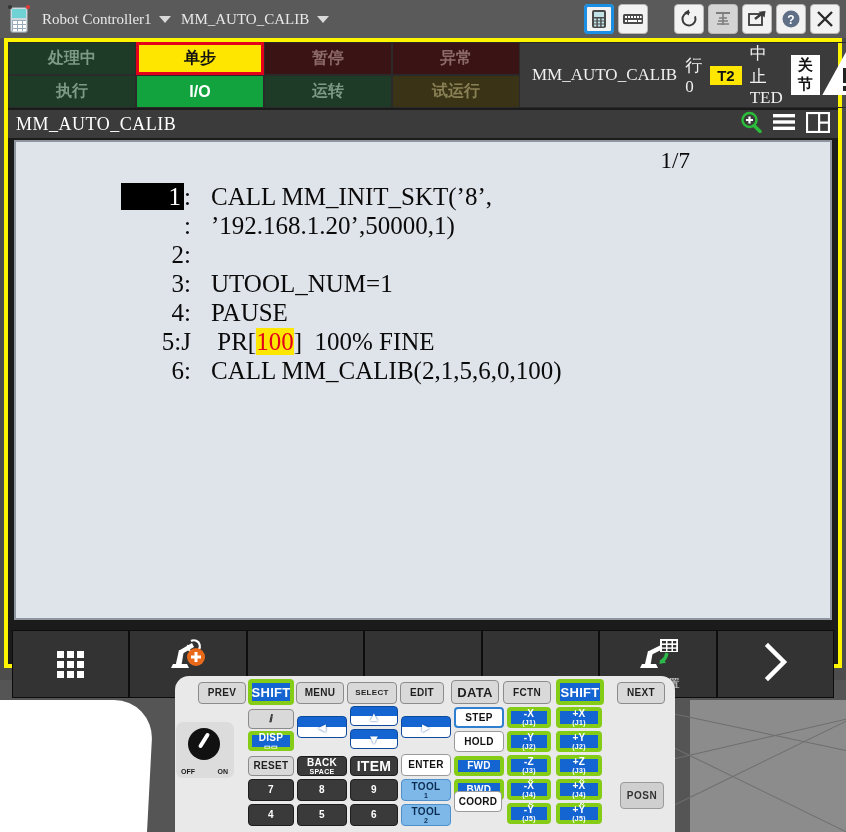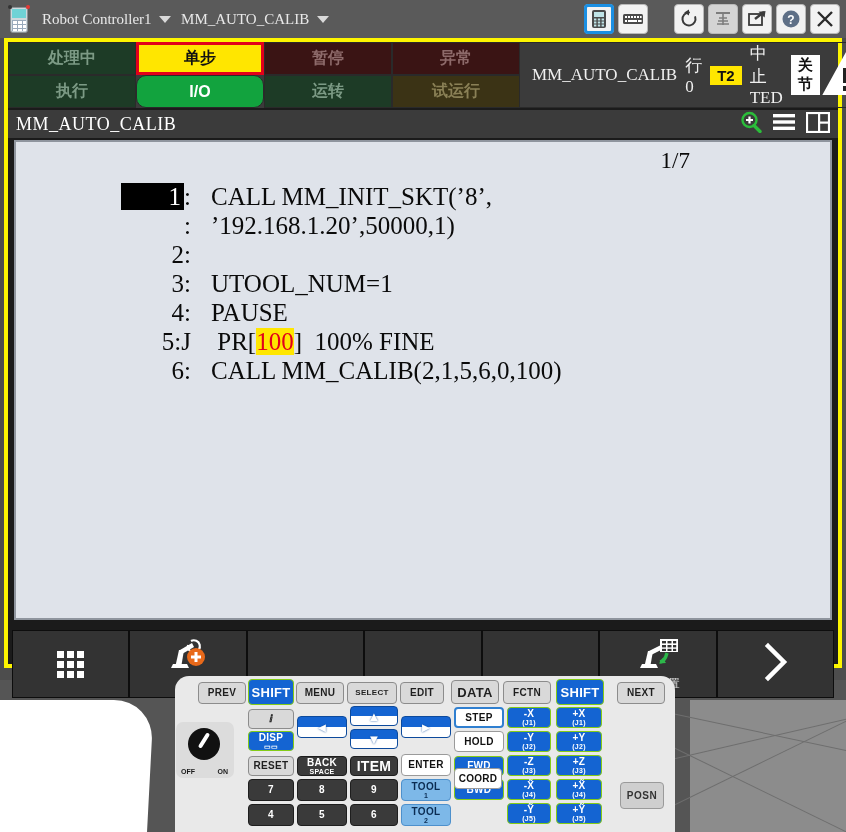--- a/index.html
+++ b/index.html
@@ -97,21 +97,21 @@
 
   
   .status-wrap { position:absolute; left:0; top:0; width:830px; height:66px; background:#3b3b3b; display:flex; }
   .status-grid { width:512px; height:66px; display:grid; grid-template-columns:repeat(4,128px); grid-template-rows:33px 33px; }
   .st {
     display:flex; align-items:center; justify-content:center;
     font-family:"Liberation Sans", sans-serif; font-size:16px; font-weight:bold;
     border:1px solid #2a2a2a;
   }
   .st-green-dark { background:#1d3b26; color:#7c9a85; }
-  .st-green-on { background:#12a33e; color:#ffffff;border-radius:10px; }
+  .st-green-on { background:#12a33e; color:#ffffff; }
   .st-yellow-on { background:#ffe600; color:#111; border:3px solid #e2001a; }
   .st-red-dark { background:#3a1414; color:#8d6a6a; }
   .st-olive-dark { background:#3b3315; color:#8a8056; }
 
   .status-msg {
     flex:1; display:flex; align-items:center; gap:8px; padding-left:12px;
     color:#f0f0f0; font-family:"Liberation Serif", serif; font-size:17px;
     border-top:1px solid #2a2a2a; border-bottom:1px solid #2a2a2a;
   }
   .chip-yellow { background:#ffe600; color:#111; font-weight:bold; font-size:15px;
@@ -161,21 +161,21 @@
 
   
   .key {
     position:absolute; display:flex; flex-direction:column;
     align-items:center; justify-content:center;
     border-radius:4px; font-weight:bold; text-align:center;
     line-height:1.0; letter-spacing:.3px;
   }
   .k-gray { background:#d9d9d9; border:1px solid #8c8c8c; color:#1f1f1f; }
   .k-dark { background:#3a3a3a; border:1px solid #1e1e1e; color:#ffffff; }
-  .k-blue { background:#1464d2; border:1px solid #84cc16; color:#ffffff; }
+  .k-blue { background:#1464d2; border:4px solid #84cc16; color:#ffffff; }
   .k-lblue { background:#7db8e8; border:1px solid #4d90cc; color:#0b2c52; }
   .k-white { background:#ffffff; border:1px solid #9a9a9a; color:#111111; }
   .k-whiteblue { background:#ffffff; border:2px solid #2f7fd0; color:#111111; }
   .k-sub { font-size:7px; font-weight:bold; }
   .arrow-key { background:linear-gradient(to bottom,#1464d2 0%,#1464d2 48%,#ffffff 48%,#ffffff 100%);
     border:1px solid #0d4a9c; border-radius:4px; }
 </style>
 </head>
 <body>
 
@@ -542,21 +542,21 @@
       </div>
       <div class="key k-white" style="left: 454px; top: 731px; width: 50px; height: 21px;">
         <span style="font-size: 10px;">HOLD</span>
       </div>
       <div class="key k-blue" style="left: 454px; top: 756px; width: 50px; height: 20px;">
         <span style="font-size: 10px;">FWD</span>
       </div>
       <div class="key k-blue" style="left: 454px; top: 779px; width: 50px; height: 21px;">
         <span style="font-size: 10px;">BWD</span>
       </div>
-      <div class="key k-white" style="left: 454px; top: 768px; width: 48px; height: 21px;">
+      <div class="key k-white" style="left: 454px; top: 791px; width: 48px; height: 21px;">
         <span style="font-size: 10px;">COORD</span>
       </div>
       <div class="key k-blue" style="left: 507px; top: 707px; width: 44px; height: 21px;">
         <span style="font-size: 10px;">-X</span>
         <span class="k-sub">(J1)</span>
       </div>
       <div class="key k-blue" style="left: 507px; top: 731px; width: 44px; height: 21px;">
         <span style="font-size: 10px;">-Y</span>
         <span class="k-sub">(J2)</span>
       </div>

